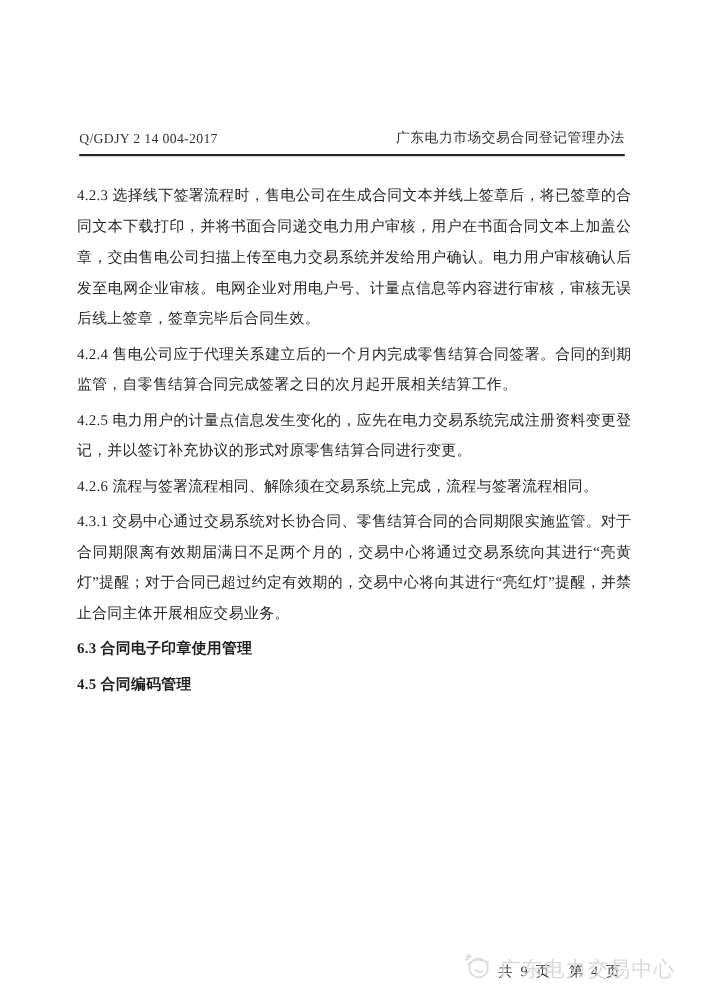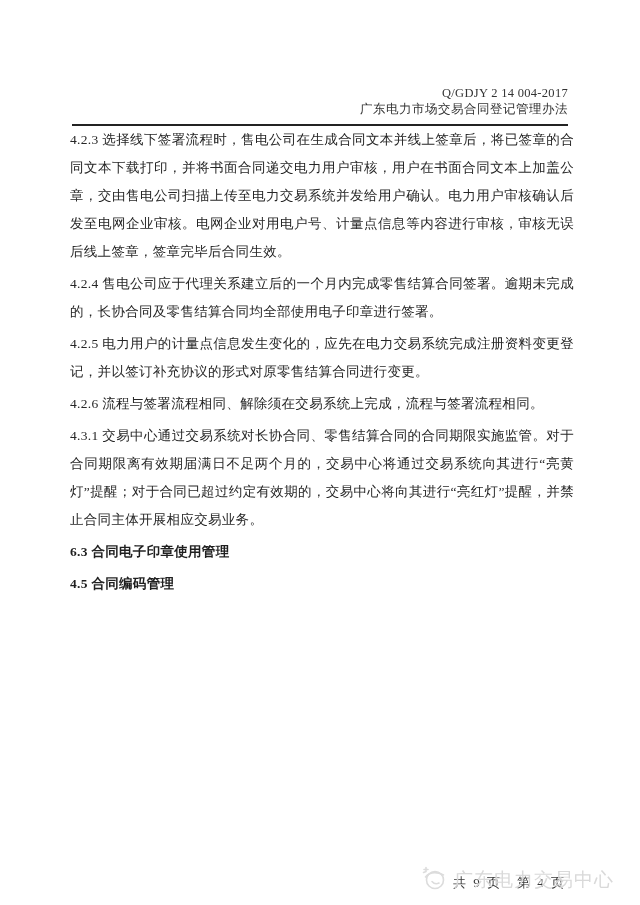--- a/index.html
+++ b/index.html
@@ -7,34 +7,33 @@
     position: relative;
     width: 640px;
     height: 905px;
     background: #ffffff;
     overflow: hidden;
     font-family: "Liberation Serif", "DejaVu Serif", serif;
     color: #2a2a2a;
   }
   .doc-header {
     margin: 0 72px;
-    padding-top: 86px;
+    padding-top: 117px;
     padding-bottom: 6px;
     display: flex;
     justify-content: space-between;
     align-items: flex-end;
     border-bottom: 2px solid #232323;
     font-size: 12.5px;
     color: #333333;
-    flex-direction: column;
   }
   .doc-header .code { letter-spacing: 0.3px; }
   .doc-header .title { letter-spacing: 0.5px; font-family: Liberation Serif, serif; }
   .doc-body {
-    margin: 0 66px 0 70px;
+    margin: 22px 66px 0 70px;
   }
   .doc-body p {
     margin: 0 0 4px 0;
     font-size: 13.5px;
     line-height: 28px;
     text-align: justify;
     text-align-last: left;
     letter-spacing: 0.3px;
     color: #262626;
   }
@@ -72,21 +71,21 @@
 
 <div class="page">
 
   <div class="doc-header">
     <span class="code">Q/GDJY 2 14 004-2017</span>
     <span class="title">广东电力市场交易合同登记管理办法</span>
   </div>
 
   <div class="doc-body">
     <p>4.2.3 选择线下签署流程时，售电公司在生成合同文本并线上签章后，将已签章的合同文本下载打印，并将书面合同递交电力用户审核，用户在书面合同文本上加盖公章，交由售电公司扫描上传至电力交易系统并发给用户确认。电力用户审核确认后发至电网企业审核。电网企业对用电户号、计量点信息等内容进行审核，审核无误后线上签章，签章完毕后合同生效。</p>
-    <p>4.2.4 售电公司应于代理关系建立后的一个月内完成零售结算合同签署。逾期未完成的，长协合同及零售结算合同均全部使用电子印章进行签署。</p>
+    <p>4.2.4 售电公司应于代理关系建立后的一个月内完成零售结算合同签署。合同的到期监管，自零售结算合同完成签署之日的次月起开展相关结算工作。</p>
     <p>4.2.5 电力用户的计量点信息发生变化的，应先在电力交易系统完成注册资料变更登记，并以签订补充协议的形式对原零售结算合同进行变更。</p>
     <p>4.2.6 流程与签署流程相同、解除须在交易系统上完成，流程与签署流程相同。</p>
     <p>4.3.1 交易中心通过交易系统对长协合同、零售结算合同的合同期限实施监管。对于合同期限离有效期届满日不足两个月的，交易中心将通过交易系统向其进行“亮黄灯”提醒；对于合同已超过约定有效期的，交易中心将向其进行“亮红灯”提醒，并禁止合同主体开展相应交易业务。</p>
     <p class="heading">6.3 合同电子印章使用管理</p>
     <p class="heading">4.5 合同编码管理</p>
   </div>
 
   <div class="page-info">共 9 页　第 4 页</div>
 
   <div class="watermark">

